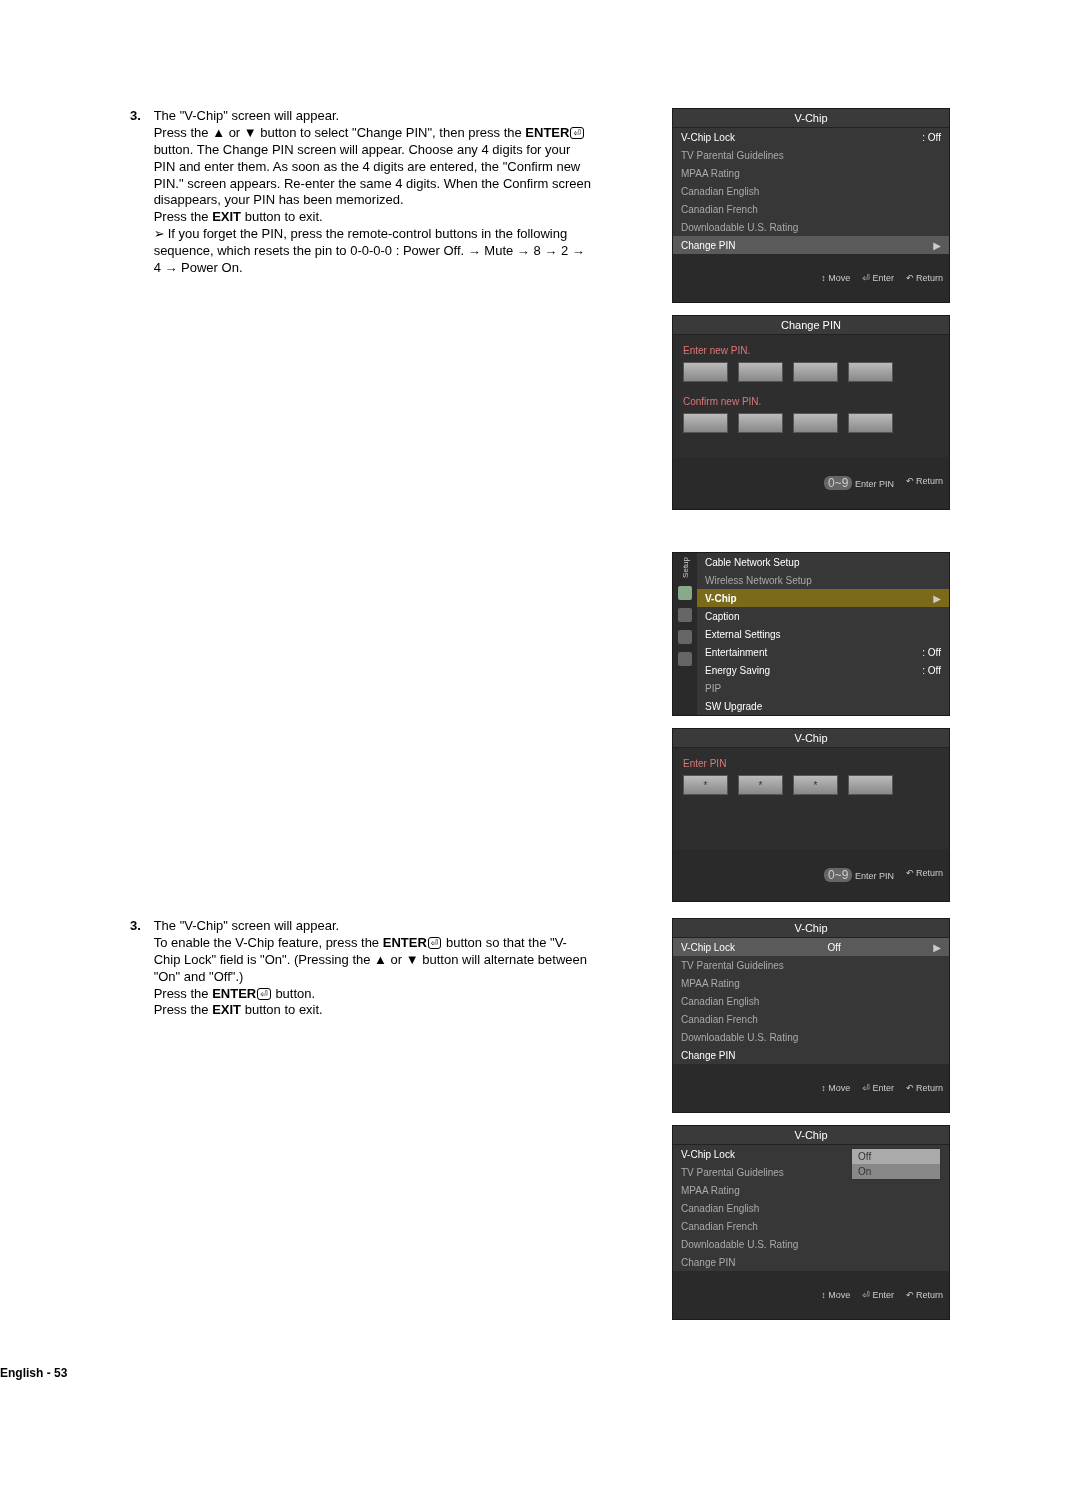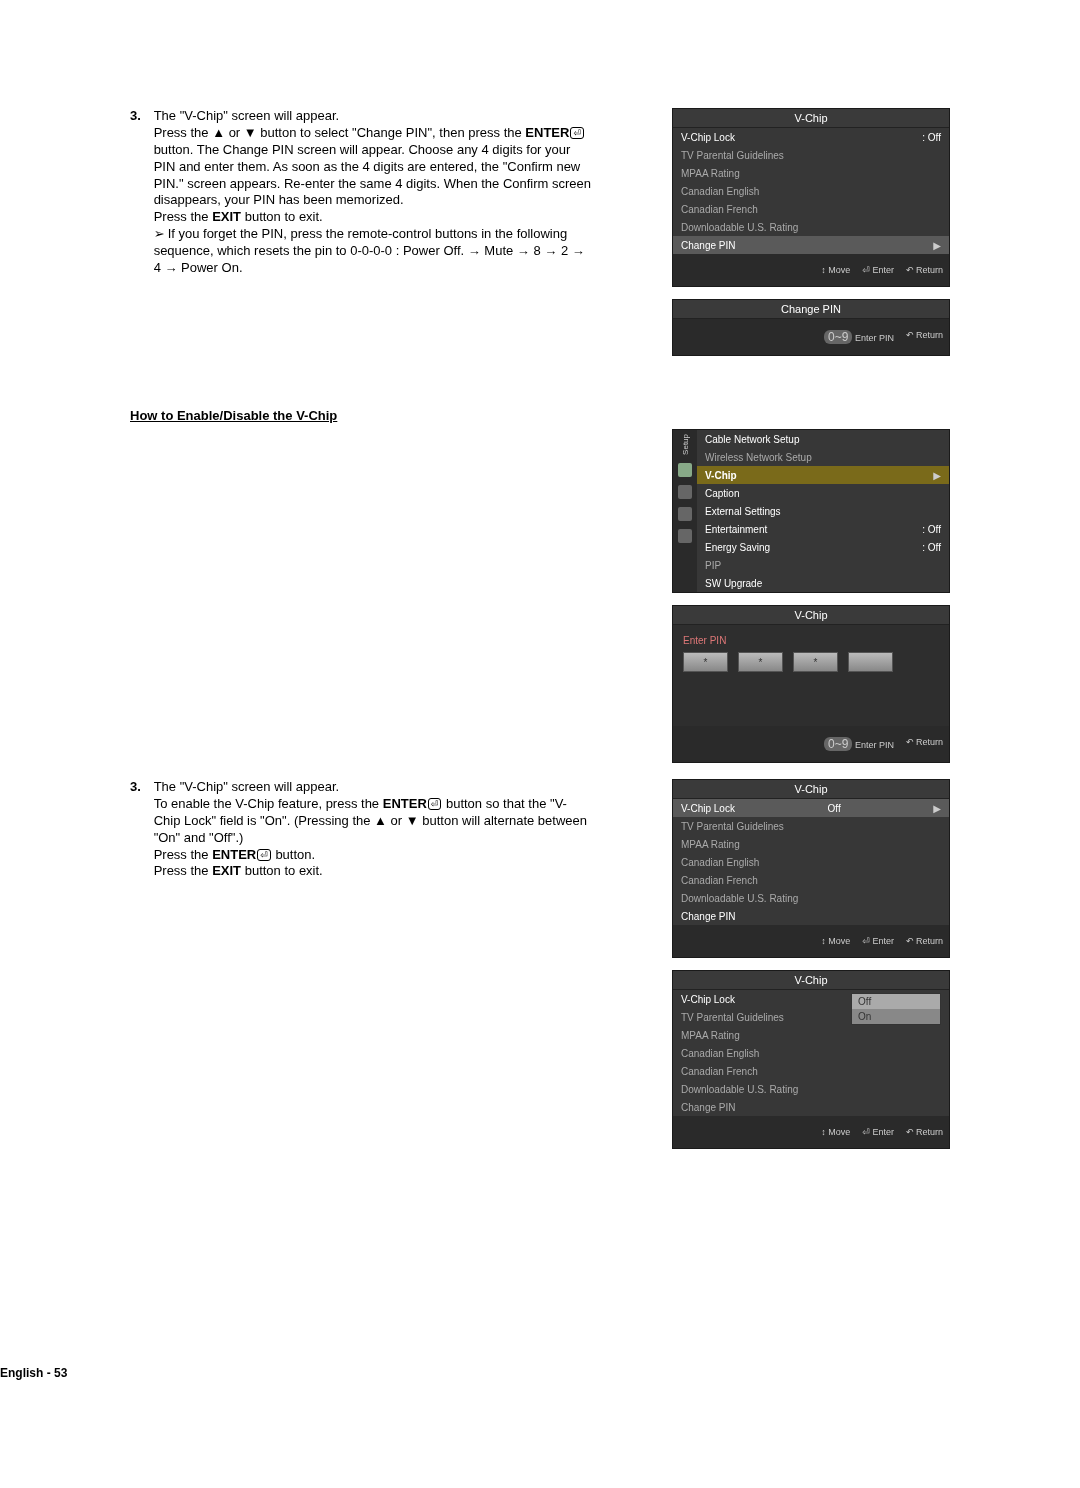--- a/index.html
+++ b/index.html
@@ -13,21 +13,21 @@
 .enter-icon { display:inline-block; border:1px solid #000; border-radius:3px; font-size:9px; padding:0 2px; line-height:10px; vertical-align:middle; margin:0 1px; }
 .note-arrow { display:inline-block; width:14px; }
 .section-head { font-weight: bold; text-decoration: underline; margin: 10px 0 6px 0; }
 .step { margin-bottom: 6px; }
 .osd { background:#373737; color:#fff; font-size:10px; margin-bottom:12px; border:1px solid #1a1a1a; }
 .osd-title { text-align:center; background:#3a3a3a; padding:3px 0; font-size:11px; border-bottom:1px solid #222; }
 .osd-row { padding:3px 8px; display:flex; justify-content:space-between; align-items:center; color:#aaa; font-size:10px; min-height:18px;}
 .osd-row.active { color:#fff; }
 .osd-row.hl { background:#5a5a5a; color:#fff; }
 .osd-row.yellow { background:#7a6a1a; color:#fff; }
-.osd-foot { background:#2a2a2a; padding:11px 6px; text-align:right; font-size:9px; display:flex; justify-content:flex-end; gap:12px;}
+.osd-foot { background:#2a2a2a; padding:19px 6px; text-align:right; font-size:9px; display:flex; justify-content:flex-end; gap:12px;}
 .osd-foot span { color:#ccc; }
 .osd-body-dark { background:#2e2e2e; padding:10px; }
 .pin-label { color:#d77; font-size:10px; margin-bottom:6px; }
 .pin-row { display:flex; gap:10px; margin-bottom:14px; }
 .pin-box { width:45px; height:20px; background:linear-gradient(#bbb,#888); border:1px solid #555; display:flex; align-items:center; justify-content:center; color:#333;}
 .pill { display:inline-block; background:#666; border-radius:6px; padding:0 4px; font-size:12px; color:#fff;}
 .setup-side { display:flex; }
 .setup-tab { width:24px; background:#2a2a2a; display:flex; flex-direction:column; align-items:center; padding-top:4px; gap:8px;}
 .setup-tab-label { writing-mode:vertical-rl; font-size:8px; color:#ccc; transform:rotate(180deg);}
 .mini-icon { width:14px; height:14px; background:#666; border-radius:2px;}
@@ -74,31 +74,46 @@
         </div>
       <div class="osd-foot">
         <span><span>↕</span> <span>Move</span></span>
         <span><span>⏎</span> <span>Enter</span></span>
         <span><span>↶</span> <span>Return</span></span>
       </div>
     </div>
 
     <div class="osd">
       <div class="osd-title">Change PIN</div>
+      <div class="osd-body-dark">
+        <div class="pin-label">Enter new PIN.</div>
+        <div class="pin-row">
+          <div class="pin-box"></div>
+          <div class="pin-box"></div>
+          <div class="pin-box"></div>
+          <div class="pin-box"></div>
+        </div>
+        <div class="pin-label">Confirm new PIN.</div>
+        <div class="pin-row">
+          <div class="pin-box"></div>
+          <div class="pin-box"></div>
+          <div class="pin-box"></div>
+          <div class="pin-box"></div>
+        </div>
+      </div>
       <div class="osd-foot">
         <span><span class="pill">0~9</span> <span>Enter PIN</span></span>
         <span><span>↶</span> <span>Return</span></span>
       </div>
     </div>
   </div>
 
   <div class="clear"></div>
 
   <div style="height:30px;"></div>
-  <div class="section-head">How to Enable/Disable the V-Chip</div>
 
   <div class="col-left">
   </div>
 
   <div class="col-right">
 
     <div class="osd">
       <div class="setup-side">
         <div class="setup-tab">
           <div class="setup-tab-label">Setup</div>

